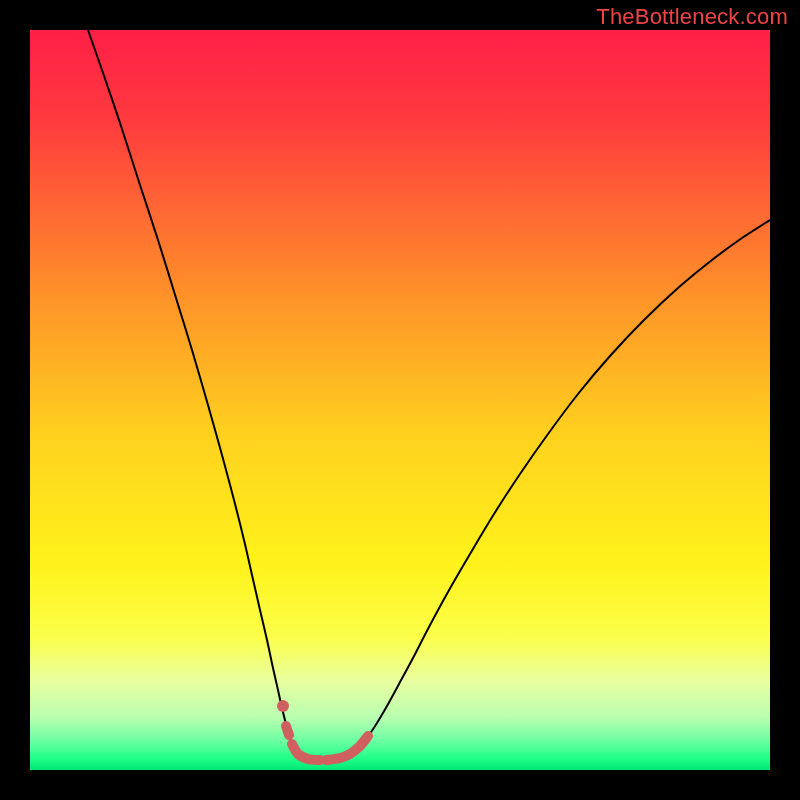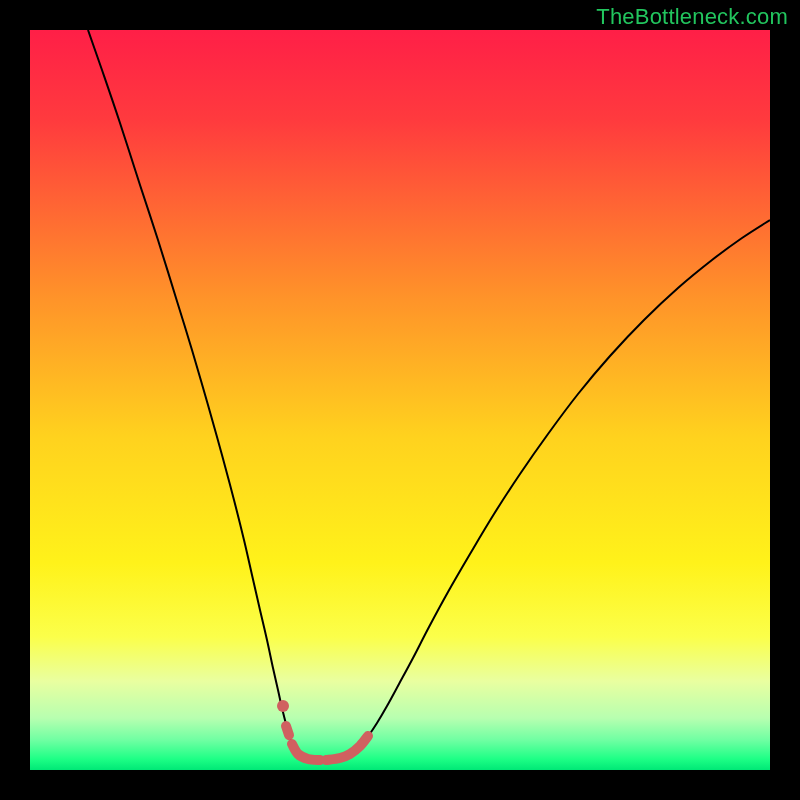--- a/index.html
+++ b/index.html
@@ -16,21 +16,21 @@
     left: 0;
     top: 0;
     width: 800px;
     height: 800px;
     background: #000;
   }
   .watermark {
     position: absolute;
     top: 4px;
     right: 12px;
-    color: #22c55e;
+    color: #ef4444;
     font-size: 22px;
     letter-spacing: 0.2px;
   }
   .plot {
     position: absolute;
     left: 30px;
     top: 30px;
     width: 740px;
     height: 740px;
   }

